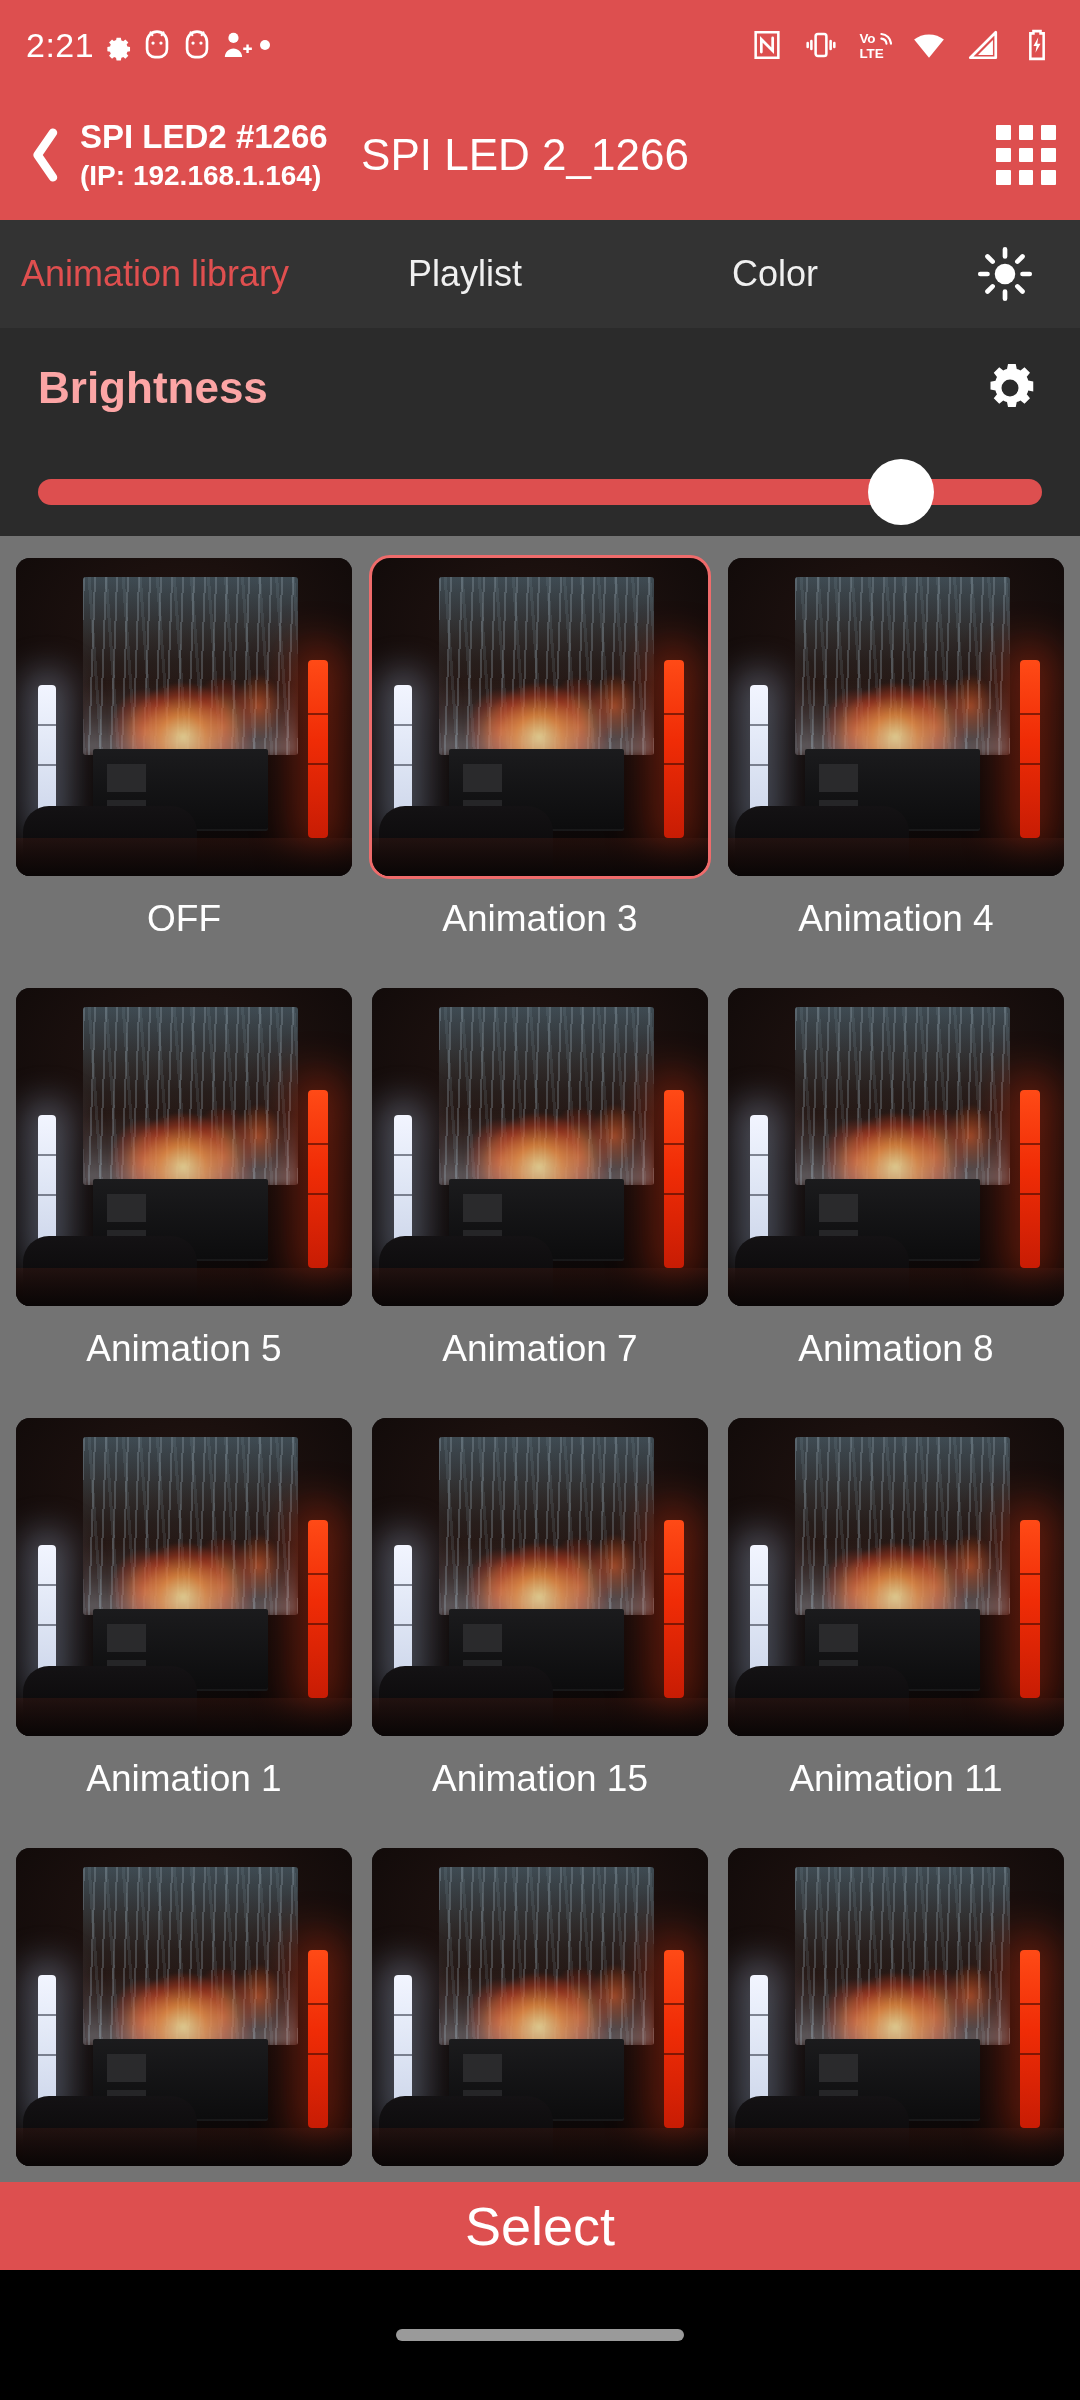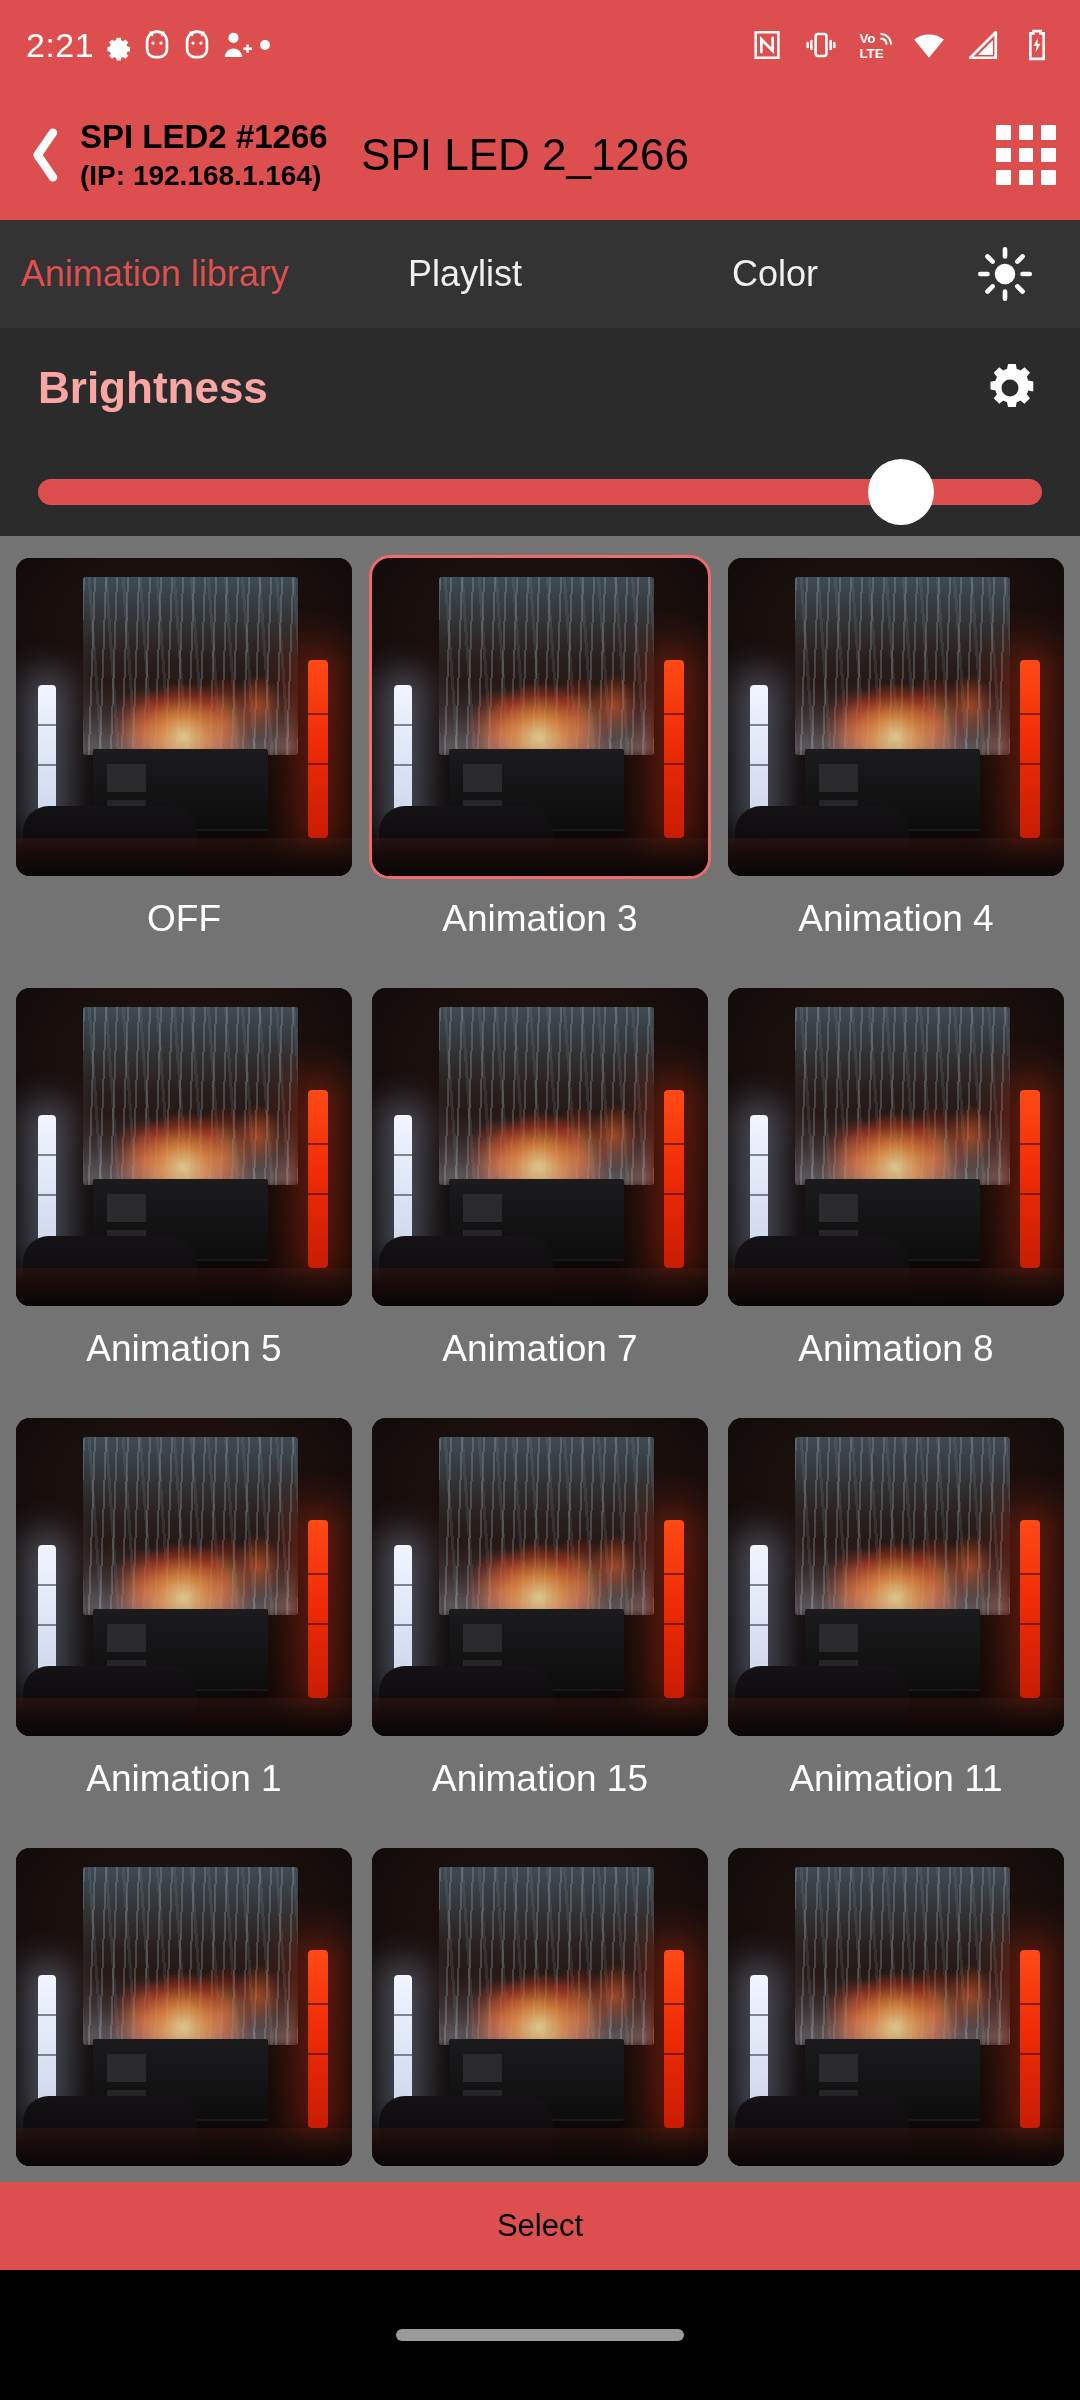--- a/index.html
+++ b/index.html
@@ -12,21 +12,21 @@
   .statusbar{height:90px;background:#dd4f4f;display:flex;align-items:center;
              padding:0 26px;color:#fff;}
   .sb-left{display:flex;align-items:center;gap:6px;}
   .sb-right{margin-left:auto;display:flex;align-items:center;gap:20px;}
   .sb-time{font-size:34px;font-weight:500;letter-spacing:.5px;}
   .sb-ico{width:34px;height:34px;display:block;fill:#fff;}
   .sb-dot{width:10px;height:10px;border-radius:50%;background:#fff;display:block;}
 
   
   .appbar{height:130px;background:#dd4f4f;display:flex;align-items:center;
-          padding:0 24px 0 20px;color:#000000;position:relative;}
+          padding:0 24px 0 20px;color:#ffffff;position:relative;}
   .back-chevron{width:52px;height:68px;flex:0 0 auto;display:flex;align-items:center;
                 justify-content:center;}
   .back-chevron svg{width:34px;height:56px;stroke:#fff;stroke-width:6;fill:none;
                     stroke-linecap:round;stroke-linejoin:round;}
   .dev-block{margin-left:8px;line-height:1.15;}
   .dev-name{font-size:33px;font-weight:700;white-space:nowrap;}
   .dev-ip{font-size:28px;font-weight:700;margin-top:4px;white-space:nowrap;}
   .bar-title{position:absolute;left:0;right:0;text-align:center;font-size:44px;
              font-weight:400;pointer-events:none;padding-left:110px;padding-right:140px;}
   .grid-icon{margin-left:auto;width:60px;height:60px;display:grid;
@@ -105,21 +105,21 @@
      box-shadow:0 0 40px 16px rgba(255,60,18,.34);}
   .led-right i{position:absolute;left:0;right:0;height:2px;background:rgba(60,10,4,.6);}
   .sofa{position:absolute;left:2%;bottom:0;width:52%;height:22%;
      background:linear-gradient(180deg,#141214 0%,#070607 100%);border-radius:26px 26px 0 0;}
   .floor{position:absolute;left:0;right:0;bottom:0;height:12%;
      background:linear-gradient(180deg, rgba(70,28,20,.35) 0%, rgba(10,6,6,.9) 100%);}
 
   
   .select-bar{position:absolute;left:0;right:0;bottom:130px;height:88px;
               background:#dd4f4f;display:flex;align-items:center;justify-content:center;}
-  .select-label{color:#000000;font-size:31px;}
+  .select-label{color:#ffffff;font-size:54px;}
 
   
   .navbar{position:absolute;left:0;right:0;bottom:0;height:130px;background:#000;
           display:flex;align-items:center;justify-content:center;}
   .nav-pill{width:288px;height:12px;border-radius:6px;background:#9a9a9a;}
 </style>
 </head>
 <body>
 
 <div id="app">

